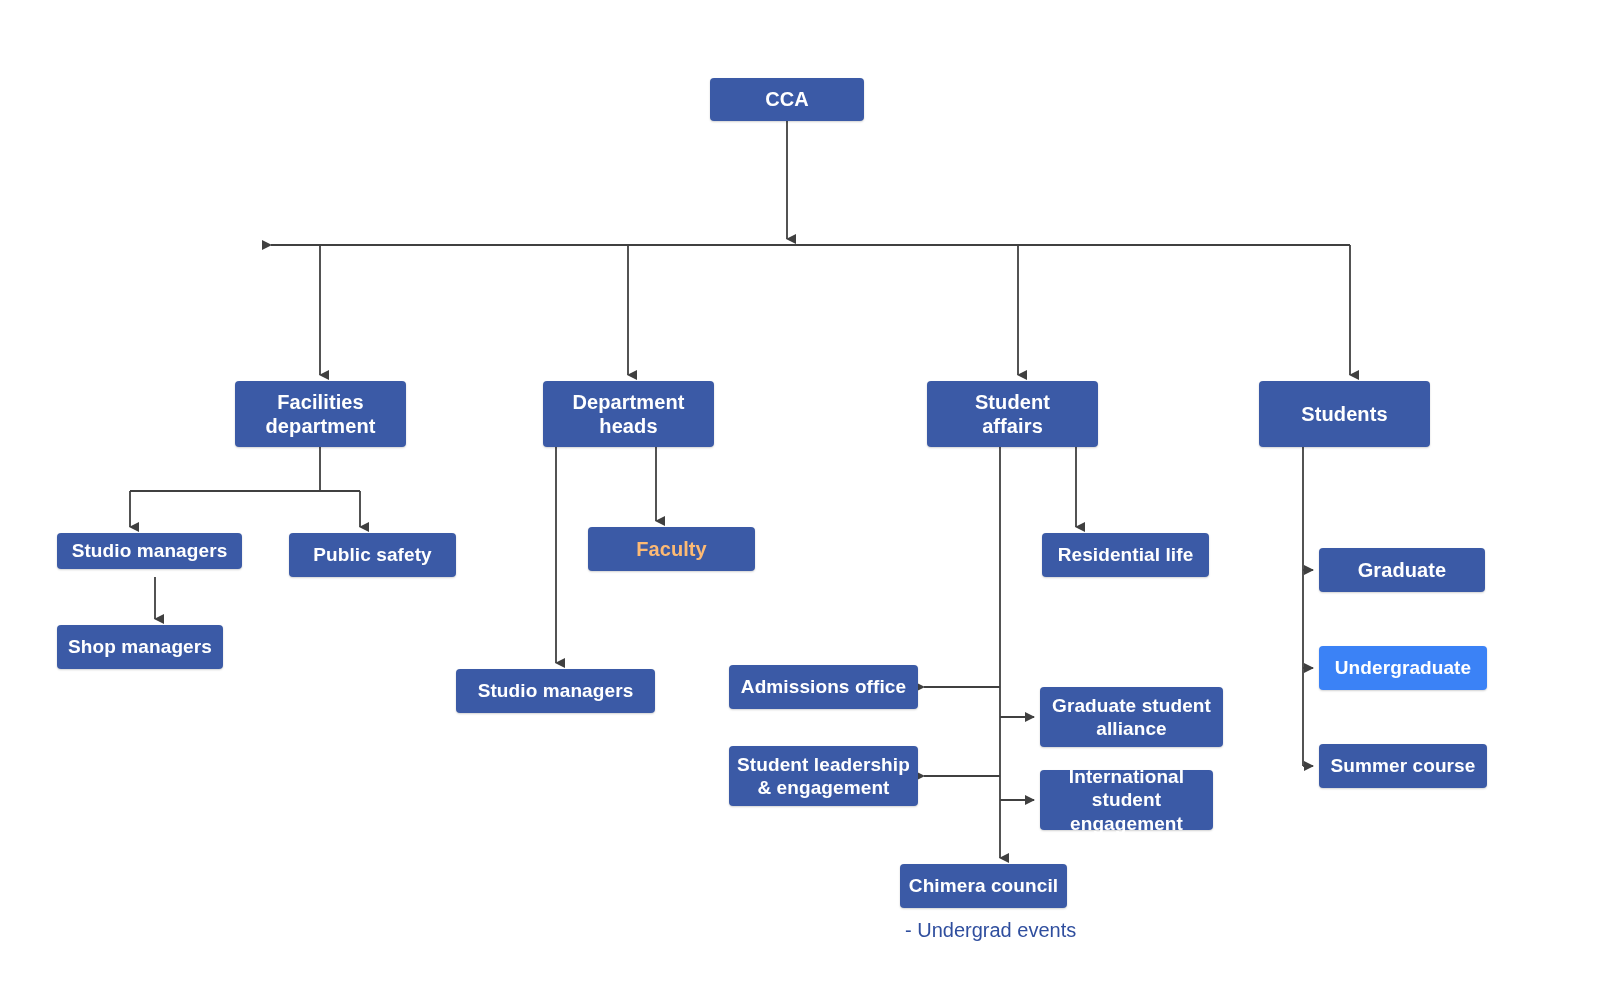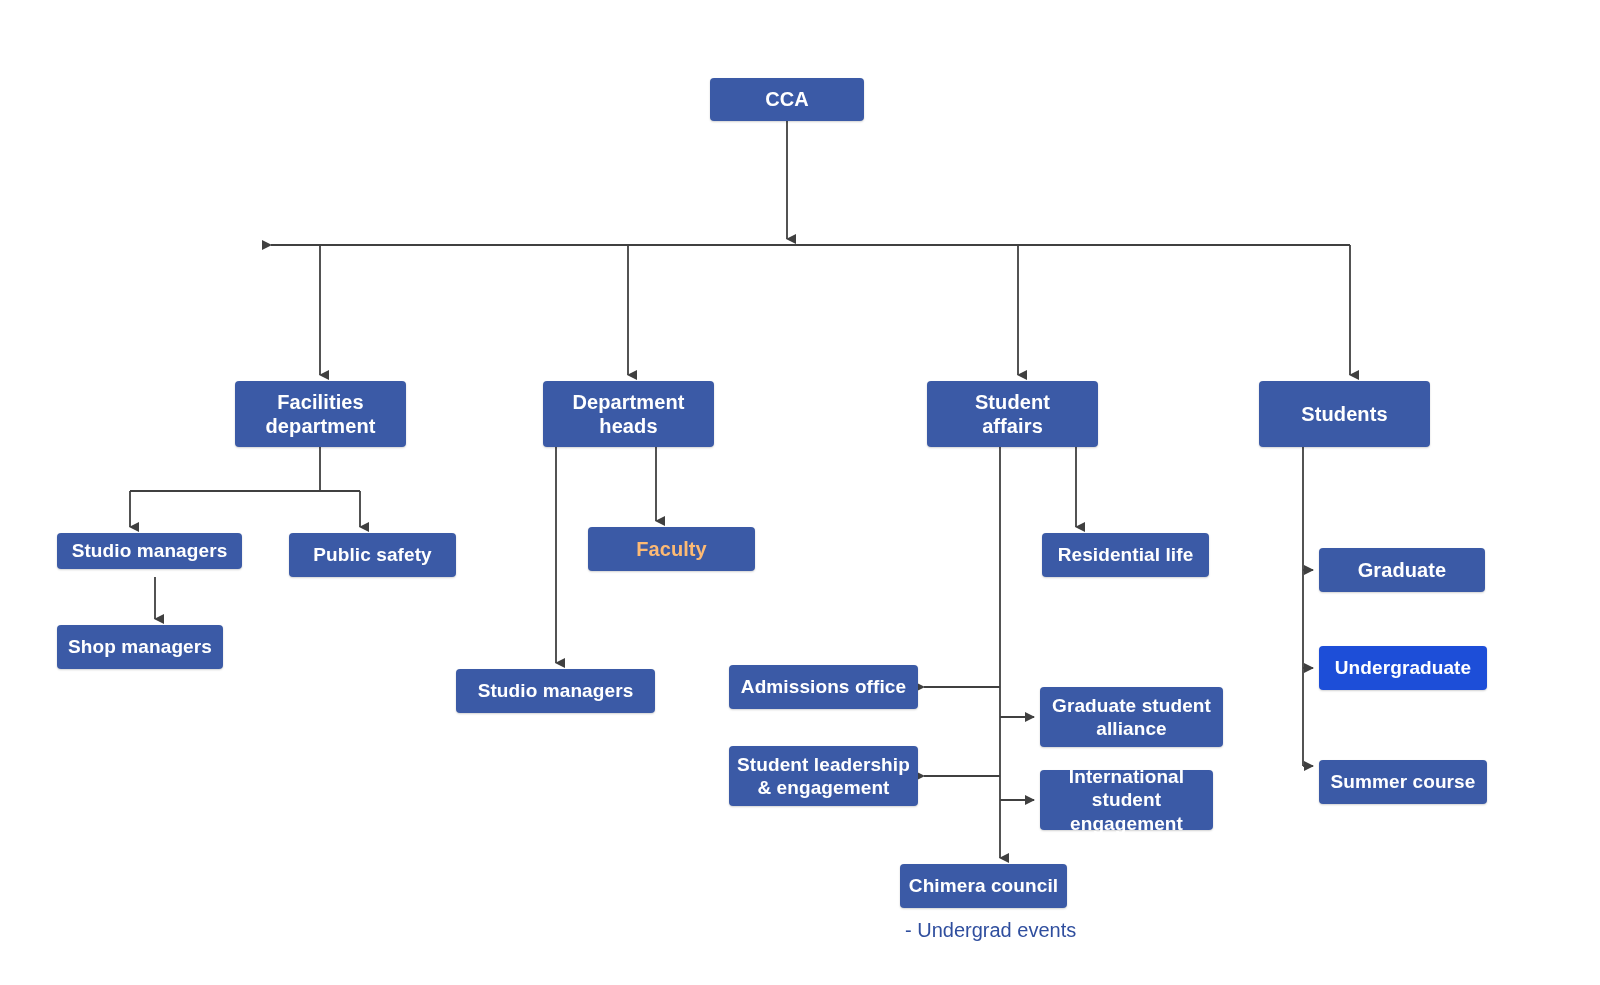--- a/index.html
+++ b/index.html
@@ -116,18 +116,18 @@
   <div class="node small" style="left: 57px; top: 625px; width: 166px; height: 44px; background: rgb(59, 90, 166); color: rgb(255, 255, 255);">Shop managers</div>
   <div class="node" style="left: 588px; top: 527px; width: 167px; height: 44px; background: rgb(59, 90, 166); color: #fdba74;">Faculty</div>
   <div class="node small" style="left: 456px; top: 669px; width: 199px; height: 44px; background: rgb(59, 90, 166); color: rgb(255, 255, 255);">Studio managers</div>
   <div class="node small" style="left: 1042px; top: 533px; width: 167px; height: 44px; background: rgb(59, 90, 166); color: rgb(255, 255, 255);">Residential life</div>
   <div class="node small" style="left: 729px; top: 665px; width: 189px; height: 44px; background: rgb(59, 90, 166); color: rgb(255, 255, 255); padding-left: 8px;">Admissions office</div>
   <div class="node small" style="left: 1040px; top: 687px; width: 183px; height: 60px; background: rgb(59, 90, 166); color: rgb(255, 255, 255);">Graduate student<br>alliance</div>
   <div class="node small" style="left: 729px; top: 746px; width: 189px; height: 60px; background: rgb(59, 90, 166); color: rgb(255, 255, 255);">Student leadership<br>&amp; engagement</div>
   <div class="node small" style="left: 1040px; top: 770px; width: 173px; height: 60px; background: rgb(59, 90, 166); color: rgb(255, 255, 255);">International student<br>engagement</div>
   <div class="node small" style="left: 900px; top: 864px; width: 167px; height: 44px; background: rgb(59, 90, 166); color: rgb(255, 255, 255);">Chimera council</div>
   <div class="node" style="left: 1319px; top: 548px; width: 166px; height: 44px; background: rgb(59, 90, 166); color: rgb(255, 255, 255);">Graduate</div>
-  <div class="node small" style="left: 1319px; top: 646px; width: 168px; height: 44px; background: #1d4ed8; color: rgb(255, 255, 255);">Undergraduate</div>
-  <div class="node small" style="left: 1319px; top: 744px; width: 168px; height: 44px; background: rgb(59, 90, 166); color: rgb(255, 255, 255); margin-top: 16px;">Summer course</div>
+  <div class="node small" style="left: 1319px; top: 646px; width: 168px; height: 44px; background: #3b82f6; color: rgb(255, 255, 255);">Undergraduate</div>
+  <div class="node small" style="left: 1319px; top: 744px; width: 168px; height: 44px; background: rgb(59, 90, 166); color: rgb(255, 255, 255);">Summer course</div>
 
   <div class="annotation" style="left: 905px; top: 919px; color: rgb(47, 78, 158);">- Undergrad events</div>
 
 </div>
 
 </body></html>

